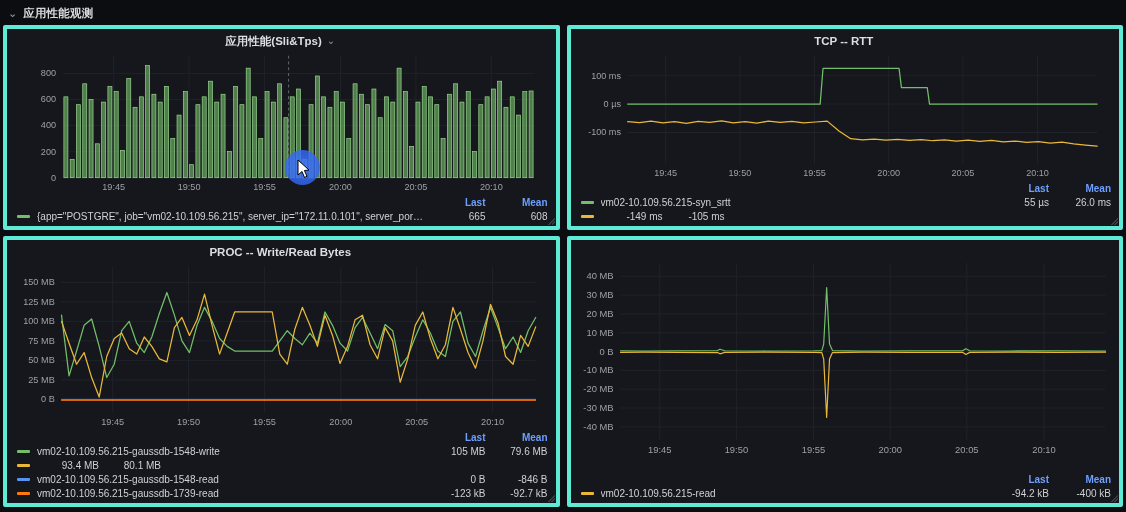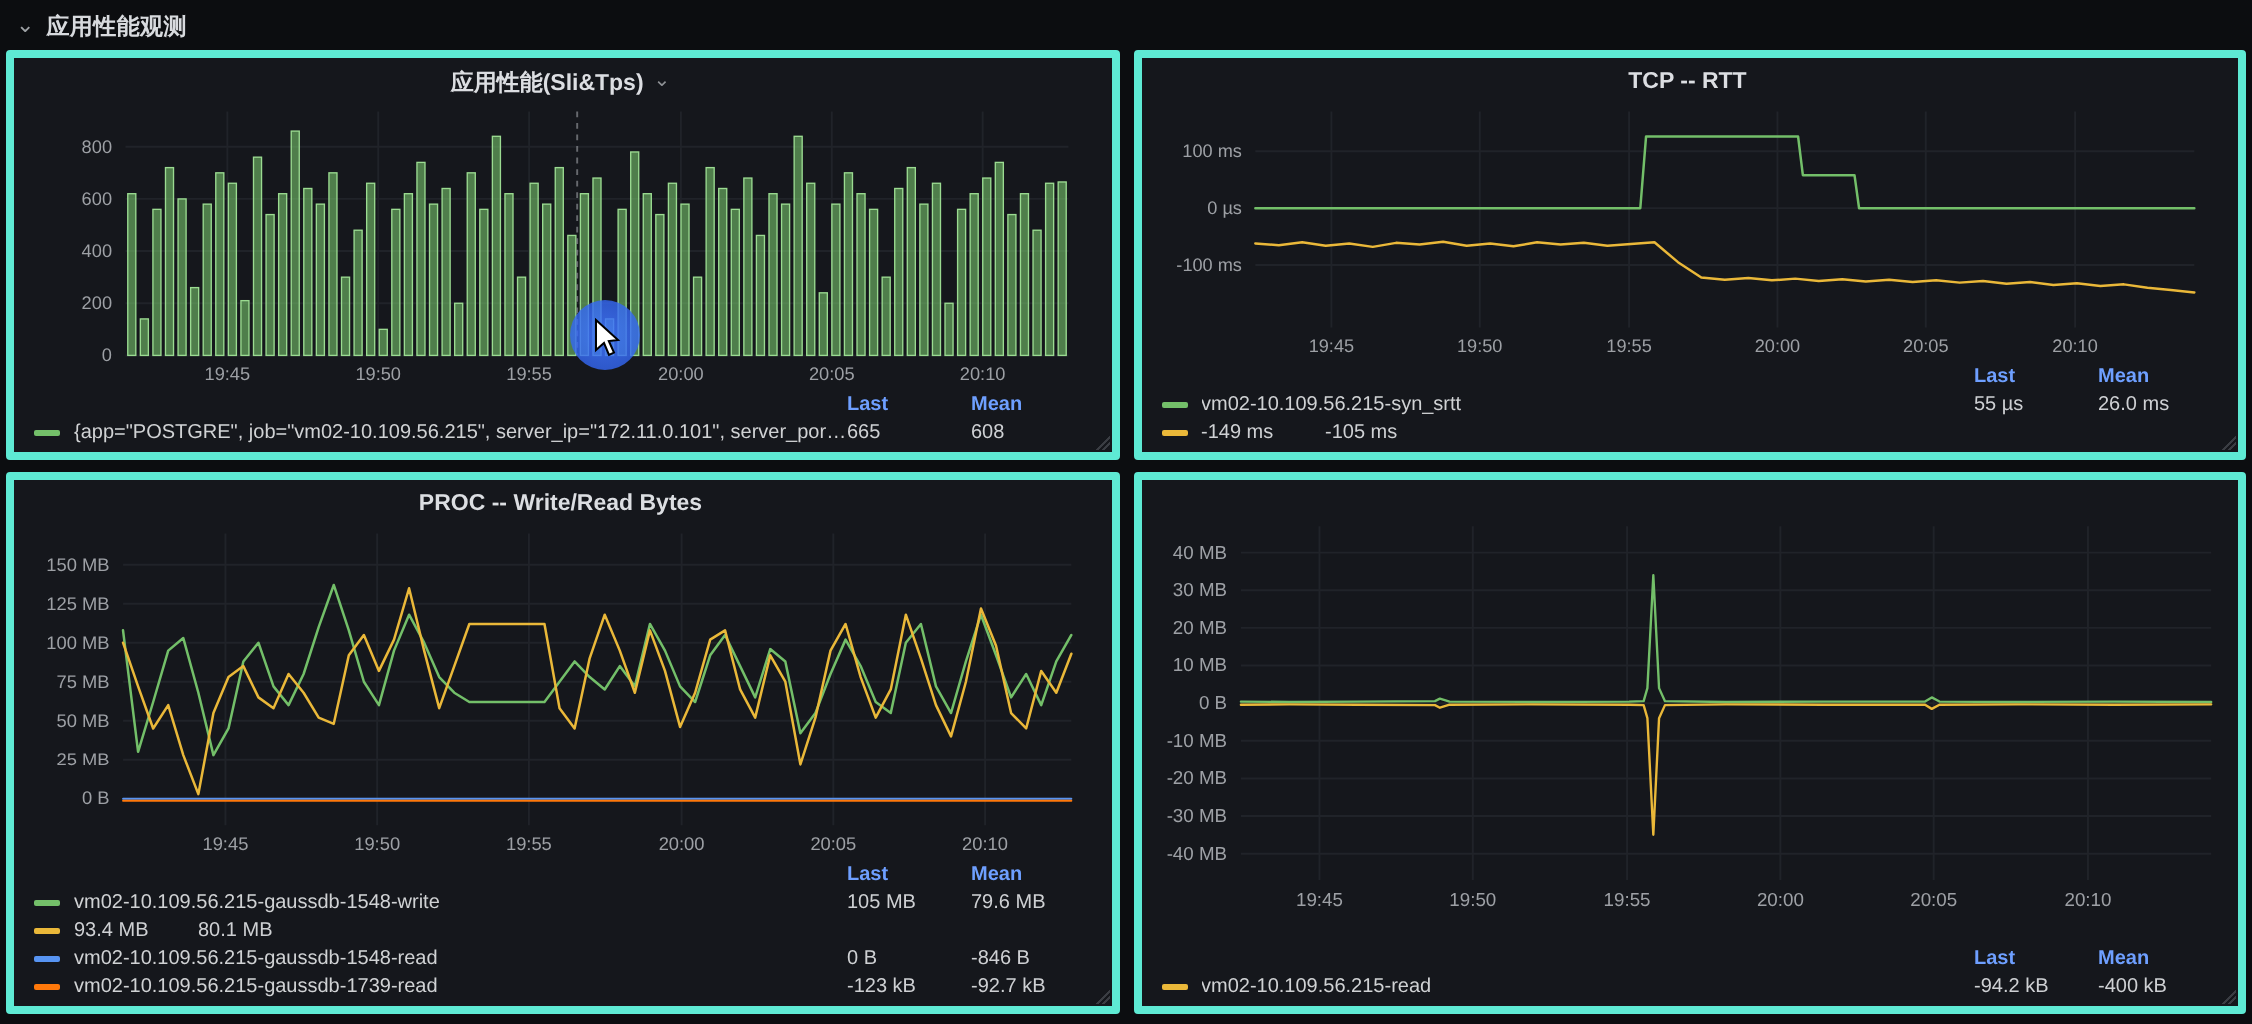--- a/index.html
+++ b/index.html
@@ -17,21 +17,21 @@
          background:linear-gradient(135deg,transparent 55%,#3a3d43 55%,#3a3d43 64%,transparent 64%,transparent 75%,#3a3d43 75%,#3a3d43 84%,transparent 84%);}
   .panel-header{height:18px;display:flex;align-items:center;justify-content:center;cursor:pointer;flex:0 0 auto;}
   .panel-title{color:#dcdee2;font-size:11.5px;font-weight:700;}
   .title-chev{color:#8e9195;font-size:10px;margin-left:5px;line-height:8px;}
   .chart-wrap{flex:1 1 auto;position:relative;min-height:0;}
   .chart-wrap svg{position:absolute;inset:0;width:100%;height:100%;display:block;}
   .legend{flex:0 0 auto;font-size:10px;padding:1px 2px 1px 6px;}
   .lg-row{display:flex;align-items:center;height:14px;}
   .lg-head{height:13px;color:#6e9fff;font-weight:700;}
   .lg-spacer{flex:1;}
-  .lg-col{width:62px;flex:0 0 auto;}
+  .lg-col{width:62px;text-align:right;flex:0 0 auto;}
   .lg-swatch{width:13px;height:3px;border-radius:1px;margin-right:7px;flex:0 0 auto;}
   .lg-label{flex:1;color:#d0d2d4;white-space:nowrap;overflow:hidden;text-overflow:ellipsis;cursor:pointer;}
   .lg-val{color:#ced0d3;}
   svg text{font-family:"Liberation Sans",sans-serif;fill:#9da0a5;font-size:9.5px;}
   .cursor-halo{position:absolute;left:285px;top:150px;width:35px;height:35px;border-radius:50%;
        background:radial-gradient(circle,rgba(64,118,254,.88) 0%,rgba(52,104,246,.8) 70%,rgba(52,104,246,.15) 100%);
        pointer-events:none;z-index:5;}
   .cursor-arrow{position:absolute;left:297px;top:159px;z-index:6;pointer-events:none;}
 </style>
 </head>

